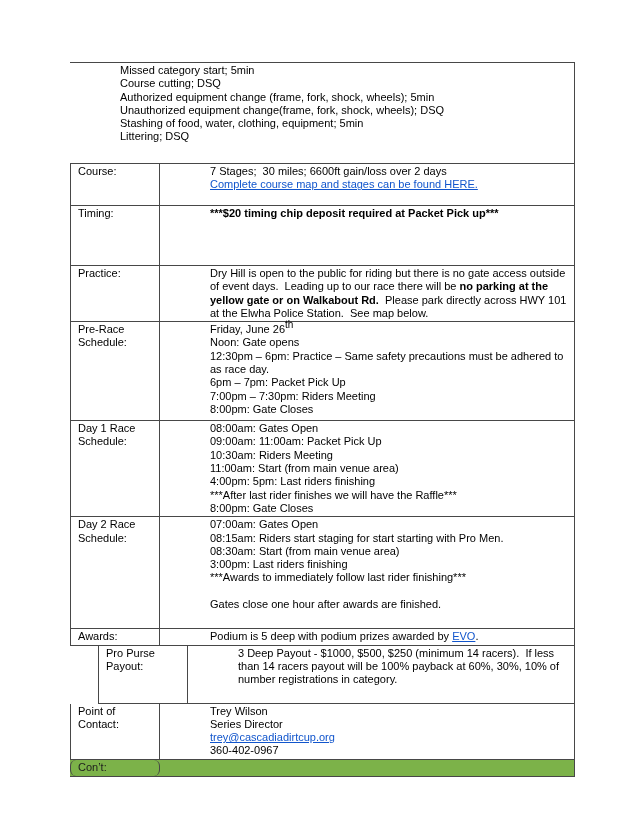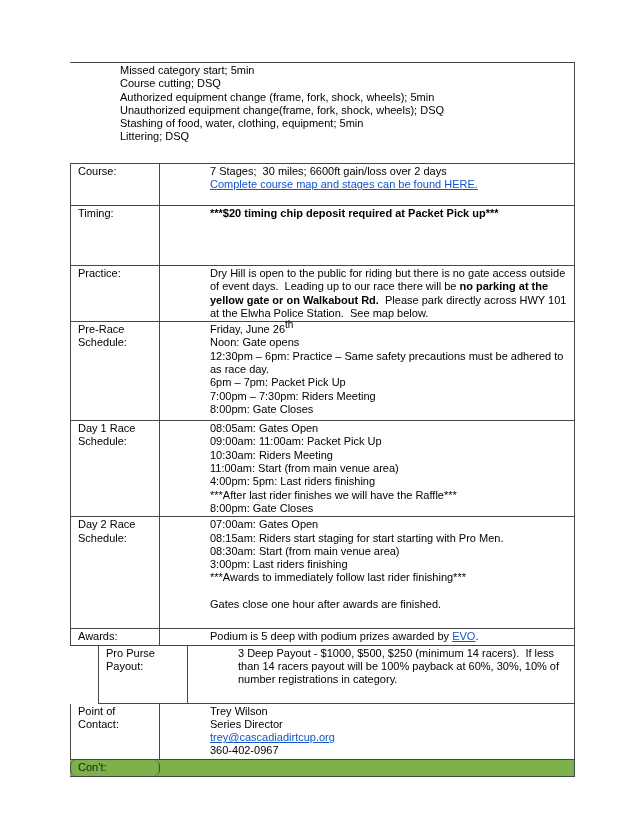--- a/index.html
+++ b/index.html
@@ -115,21 +115,21 @@
           <div class="line"><span>Noon: Gate opens</span></div>
           <div class="line"><span>12:30pm – 6pm: Practice – Same safety precautions must be adhered to as race day.</span></div>
           <div class="line"><span>6pm – 7pm: Packet Pick Up</span></div>
           <div class="line"><span>7:00pm – 7:30pm: Riders Meeting</span></div>
           <div class="line"><span>8:00pm: Gate Closes</span></div>
         </div>
       </div>
       <div class="row" style="min-height: 96px;">
         <div class="cell label-cell">Day 1 Race Schedule:</div>
         <div class="cell content-cell">
-          <div class="line"><span>08:05am: Gates Open</span></div>
+          <div class="line"><span>08:00am: Gates Open</span></div>
           <div class="line"><span>09:00am: 11:00am: Packet Pick Up</span></div>
           <div class="line"><span>10:30am: Riders Meeting</span></div>
           <div class="line"><span>11:00am: Start (from main venue area)</span></div>
           <div class="line"><span>4:00pm: 5pm: Last riders finishing</span></div>
           <div class="line"><span>***After last rider finishes we will have the Raffle***</span></div>
           <div class="line"><span>8:00pm: Gate Closes</span></div>
         </div>
       </div>
       <div class="row" style="min-height: 112px;">
         <div class="cell label-cell">Day 2 Race Schedule:</div>

